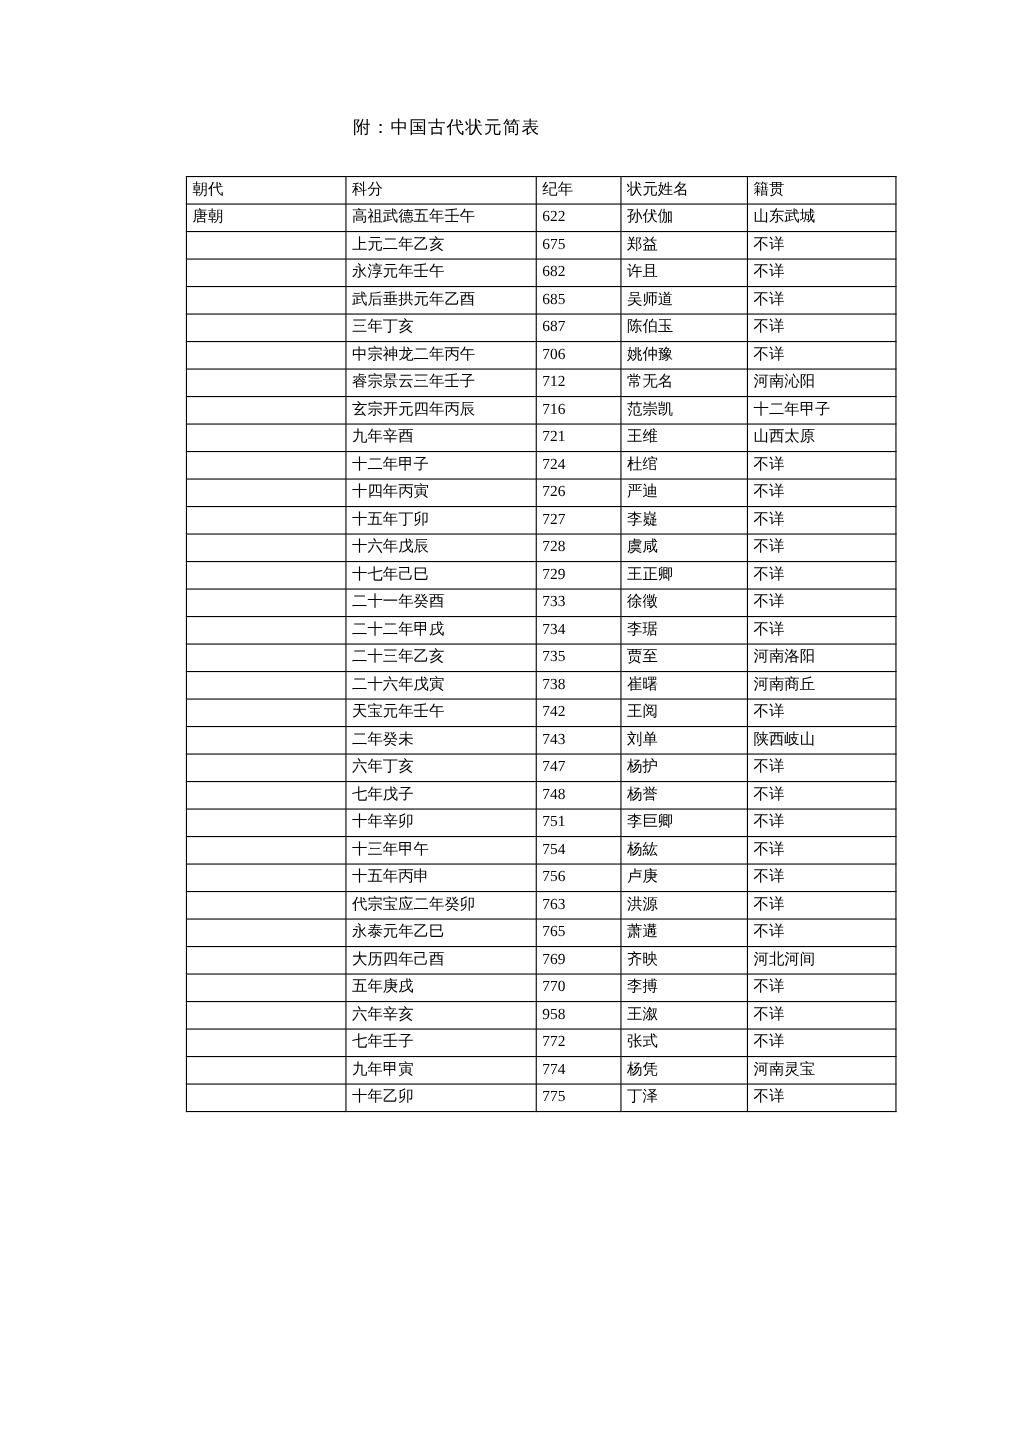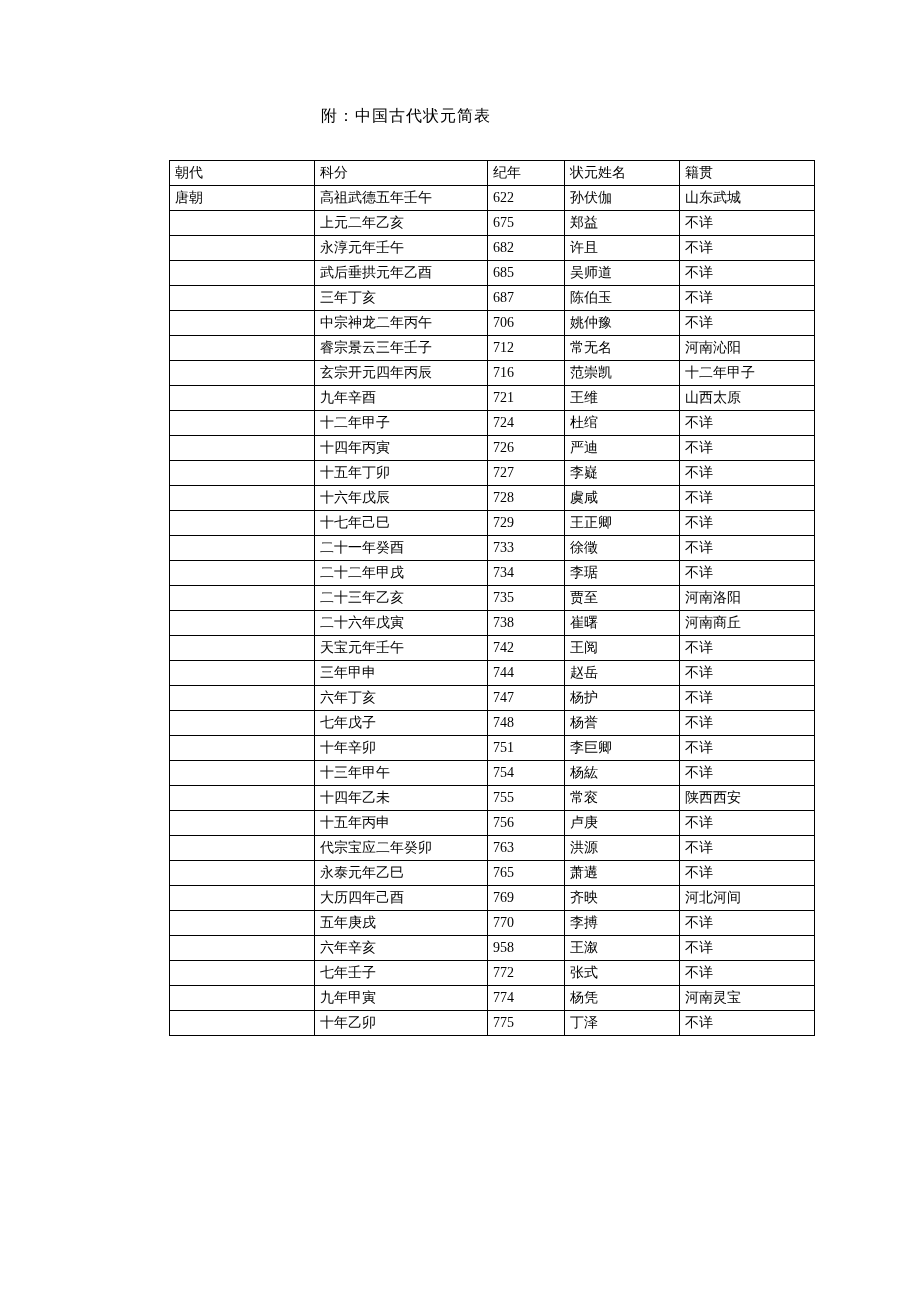--- a/index.html
+++ b/index.html
@@ -206,24 +206,24 @@
         </tr>
         <tr>
           <td></td>
           <td>天宝元年壬午</td>
           <td>742</td>
           <td>王阅</td>
           <td>不详</td>
         </tr>
         <tr>
           <td></td>
-          <td>三年甲申</td>
-          <td>744</td>
-          <td>赵岳</td>
-          <td>不详</td>
+          <td>二年癸未</td>
+          <td>743</td>
+          <td>刘单</td>
+          <td>陕西岐山</td>
         </tr>
         <tr>
           <td></td>
           <td>六年丁亥</td>
           <td>747</td>
           <td>杨护</td>
           <td>不详</td>
         </tr>
         <tr>
           <td></td>
@@ -238,27 +238,20 @@
           <td>751</td>
           <td>李巨卿</td>
           <td>不详</td>
         </tr>
         <tr>
           <td></td>
           <td>十三年甲午</td>
           <td>754</td>
           <td>杨紘</td>
           <td>不详</td>
-        </tr>
-        <tr>
-          <td></td>
-          <td>十四年乙未</td>
-          <td>755</td>
-          <td>常衮</td>
-          <td>陕西西安</td>
         </tr>
         <tr>
           <td></td>
           <td>十五年丙申</td>
           <td>756</td>
           <td>卢庚</td>
           <td>不详</td>
         </tr>
         <tr>
           <td></td>

